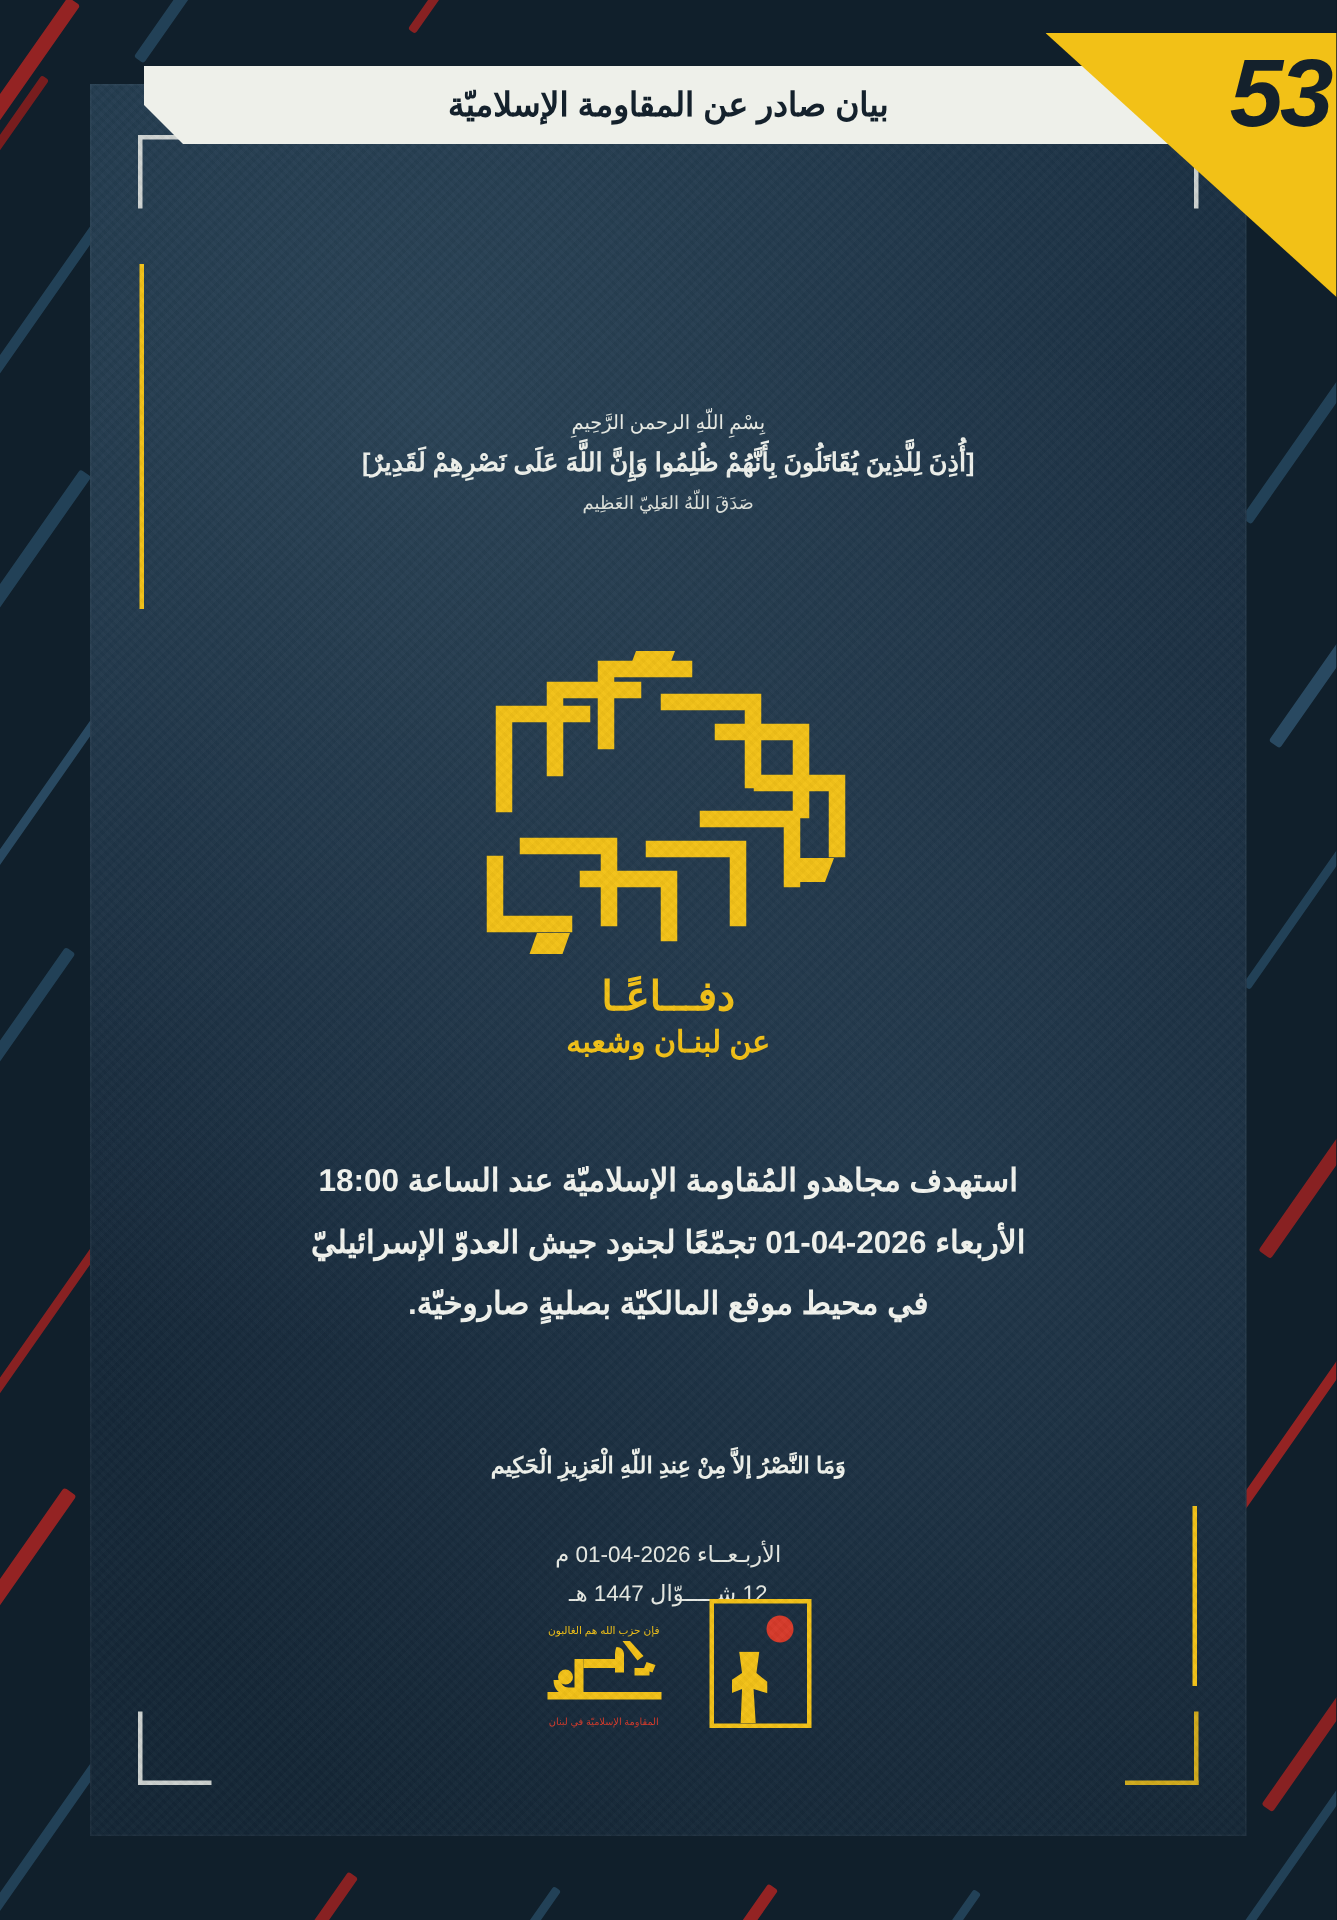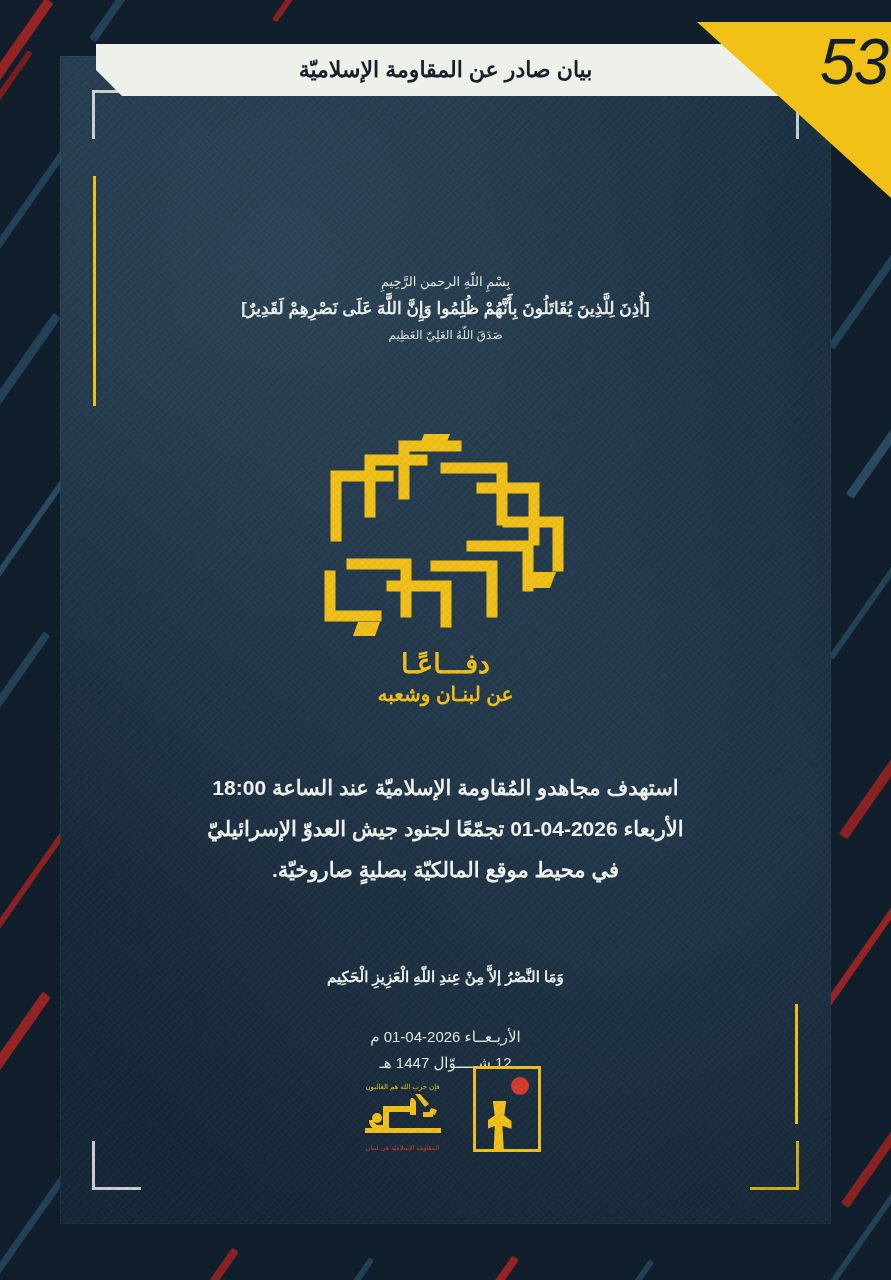--- a/index.html
+++ b/index.html
@@ -119,21 +119,21 @@
     height: 196px;
     background: #f2c117;
     clip-path: polygon(100% 0, 100% 100%, 0 0);
   }
   .number-flag .num {
     position: absolute;
     right: 26px;
     top: 8px;
     color: #14212c;
     font-size: 64px;
-    font-weight: normal;
+    font-weight: bold;
     font-style: italic;
     line-height: 1;
     letter-spacing: -2px;
   }
 
   
   .quran {
     position: absolute;
     top: 218px;
     left: 0;

